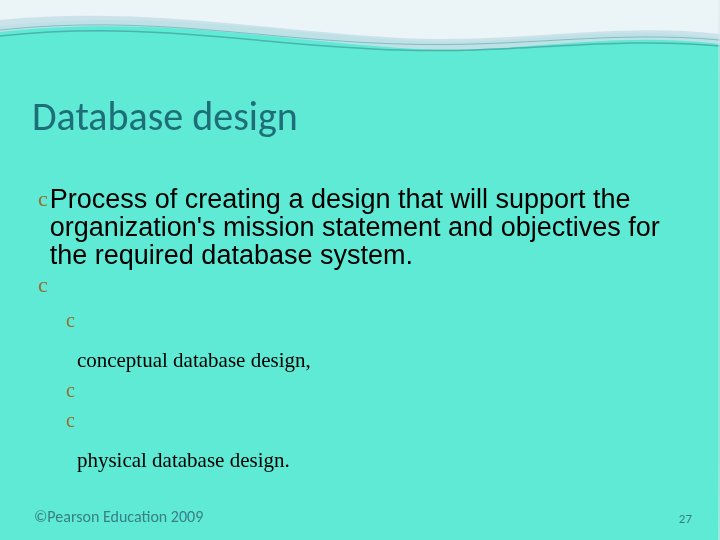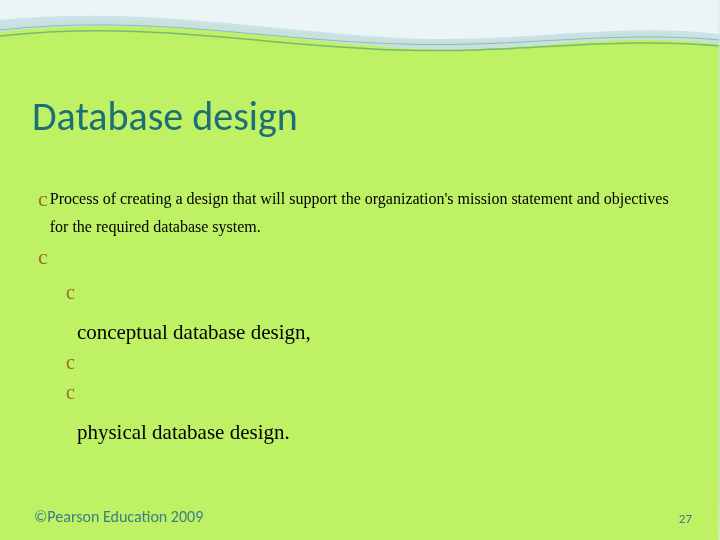--- a/index.html
+++ b/index.html
@@ -1,20 +1,20 @@
 <!DOCTYPE html>
 <html><head>
 <meta charset="utf-8">
 <style>
   * { margin: 0; padding: 0; box-sizing: border-box; }
   html, body { width: 720px; height: 540px; overflow: hidden; font-family: Georgia, 'Times New Roman', serif; }
   .slide {
     width: 720px;
     height: 540px;
-    background: #bef264;
+    background: #5eead4;
     position: relative;
   }
   .top-band {
     position: absolute;
     top: 0; left: 0; width: 100%; height: 75px;
     overflow: hidden;
   }
   .top-band svg { width: 100%; height: 100%; display: block; }
   .title {
     position: absolute;
@@ -38,22 +38,22 @@
     margin-bottom: 2px;
   }
   .bullet-l1 .glyph {
     color: #9b6a2e;
     font-size: 22px;
     line-height: 28px;
     margin-right: 2px;
     flex-shrink: 0;
   }
   .bullet-l1 .text {
-    font-family: Liberation Serif, serif;
-    font-size: 16px;
+    font-family: Liberation Sans, sans-serif;
+    font-size: 27px;
     line-height: 28px;
     color: #000;
   }
   .sub-group {
     margin-top: 8px;
     margin-left: 28px;
   }
   .bullet-l2 {
     display: flex;
     align-items: flex-start;

